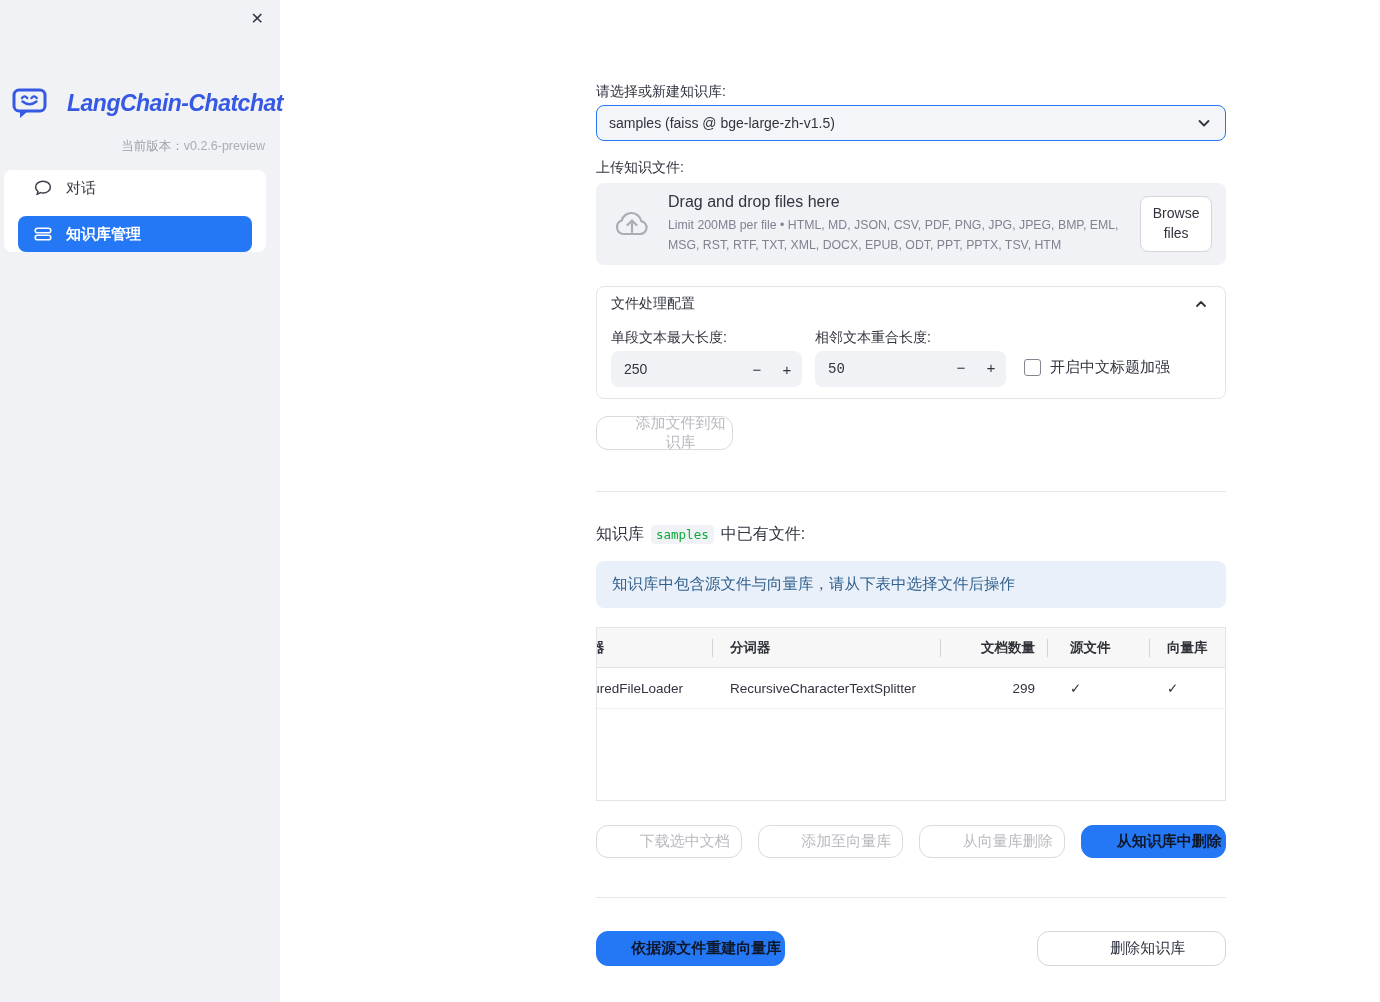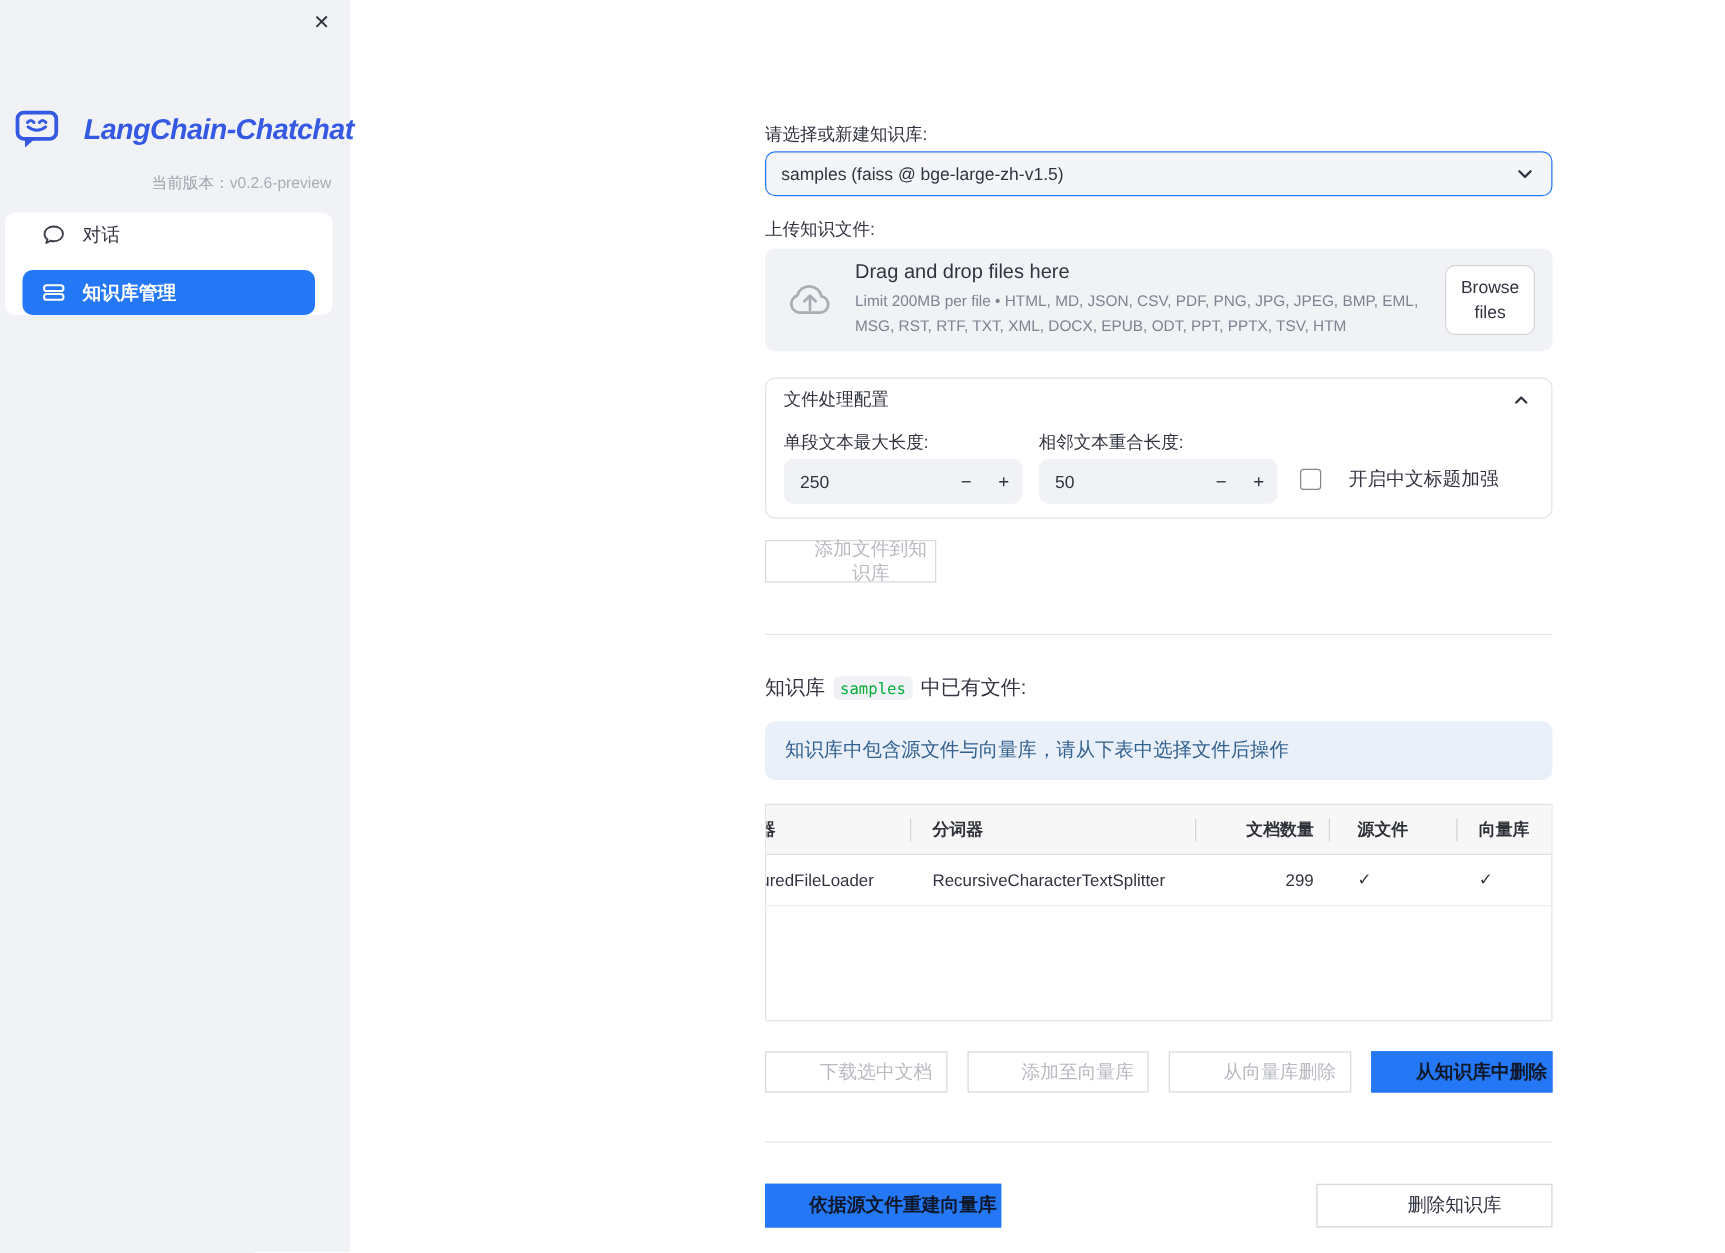--- a/index.html
+++ b/index.html
@@ -12,47 +12,47 @@
   .logo { position: absolute; top: 86px; left: 11px; display: flex; align-items: center; gap: 18px; }
   .logo-text { font-size: 23px; font-weight: bold; font-style: italic; color: #3659e4; letter-spacing: -0.5px; white-space: nowrap; }
   .version { position: absolute; top: 138px; right: 15px; font-size: 12.5px; }
   .version .vlabel { color: #9da1a9; }
   .version .vvalue { color: #a9adb5; }
   .menu-card { position: absolute; top: 170px; left: 4px; right: 14px; background: #ffffff; border-radius: 8px; padding: 0 14px; display: flex; flex-direction: column; gap: 10px; }
   .menu-item { height: 36px; border-radius: 8px; display: flex; align-items: center; padding-left: 15px; gap: 13px; font-size: 15px; cursor: pointer; }
   .menu-item.active { background: #2478f6; color: #ffffff; font-weight: 600; }
 
   
-  .main { position: absolute; left: 612px; top: 0; width: 630px; height: 880px; margin-top: 16px; }
+  .main { position: absolute; left: 596px; top: 0; width: 630px; height: 880px; }
   .blk { position: absolute; left: 0; right: 0; }
   .w-label { font-size: 14px; color: #31333f; }
 
   .selectbox { top: 105px; height: 36px; background: #f4f5f8; border: 1.5px solid #2478f6; border-radius: 8px; display: flex; align-items: center; padding: 0 12px; cursor: pointer; }
   .selectbox .sel-val { flex: 1; font-size: 14px; }
 
   .uploader { top: 183px; height: 82px; background: #f0f2f6; border-radius: 8px; display: flex; align-items: center; padding: 0 14px 0 16px; }
   .utext { margin-left: 16px; }
   .utitle { font-size: 16px; color: #31333f; }
   .uhint { margin-top: 5px; font-size: 12.3px; color: #7f8390; line-height: 1.55; max-width: 474px; }
   .browse { margin-left: auto; width: 72px; min-height: 52px; background: #ffffff; border: 1px solid #d5d6d9; border-radius: 8px; font-size: 14px; color: #31333f; text-align: center; padding: 7px 10px; line-height: 1.4; cursor: pointer; }
 
   .expander { top: 286px; height: 113px; border: 1px solid #e3e4e8; border-radius: 8px; background: #fff; }
   .exp-head { height: 34px; display: flex; align-items: center; justify-content: space-between; padding: 0 16px 0 14px; cursor: pointer; }
   .exp-title { font-size: 14px; }
   .exp-label1 { position: absolute; left: 14px; top: 42px; }
   .exp-label2 { position: absolute; left: 218px; top: 42px; }
   .numbox { position: absolute; top: 64px; width: 191px; height: 36px; background: #f0f2f6; border-radius: 8px; display: flex; align-items: center; overflow: hidden; }
-  .numbox.first { left: 14px; } .numbox.second { left: 218px; }
+  .numbox.first { left: 14px; } .numbox.second { left: 218px; font-family: Liberation Mono, monospace; }
   .num-val { flex: 1; padding-left: 13px; font-size: 14px; }
   .step { width: 30px; text-align: center; font-size: 15px; color: #31333f; cursor: pointer; user-select: none; }
-  .cbrow { position: absolute; left: 427px; top: 71px; display: flex; align-items: center; gap: 22px; cursor: pointer; }
+  .cbrow { position: absolute; left: 427px; top: 71px; display: flex; align-items: center; gap: 9px; cursor: pointer; }
   .cbox { width: 17px; height: 17px; border: 1.5px solid #83878f; border-radius: 3px; background: #fff; }
   .cblabel { font-size: 15px; }
 
-  .btn { border-radius: 0; font-size: 15px; display: flex; align-items: center; justify-content: center; cursor: pointer; font-family: inherit; padding-left: 32px; }
+  .btn { border-radius: 12px; font-size: 15px; display: flex; align-items: center; justify-content: center; cursor: pointer; font-family: inherit; padding-left: 32px; }
   .btn.secondary { background: #fff; border: 1px solid #d5d6d9; color: #31333f; }
   .btn.disabled { background: #fff; border: 1px solid #d9dadd; color: #b8bac0; cursor: default; }
   .btn.primary { background: #2478f6; border: 1px solid #2478f6; color: #0f172a; font-weight: bold; }
 
   .add-btn { top: 416px; width: 137px; height: 34px; }
   .divider { height: 1px; background: #e6e7ea; }
   .div1 { top: 491px; } .div2 { top: 897px; }
 
   .kbline { top: 524px; font-size: 16px; display: flex; align-items: baseline; gap: 7px; }
   .kbcode { font-family: "DejaVu Sans Mono", "Liberation Mono", monospace; font-size: 12.5px; color: #09ab3b; background: #f0f2f6; border-radius: 4px; padding: 2px 5px; }

